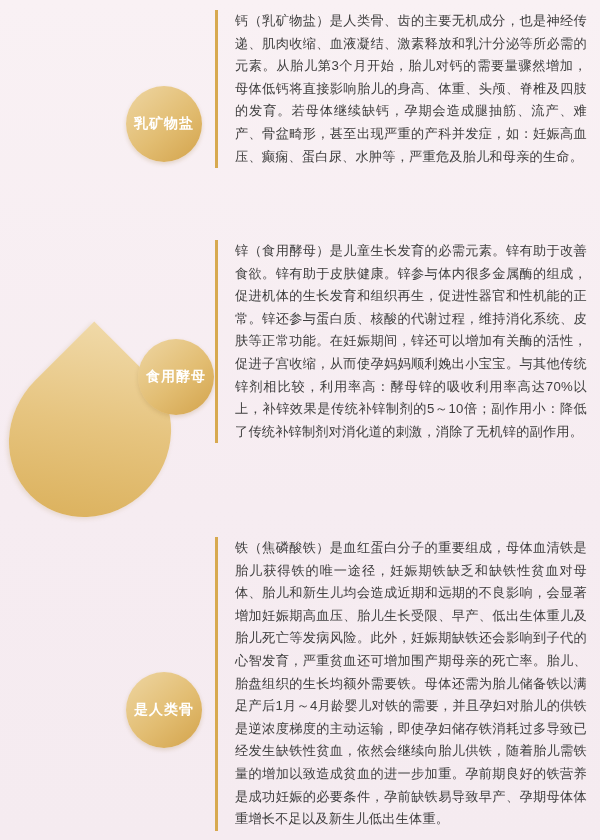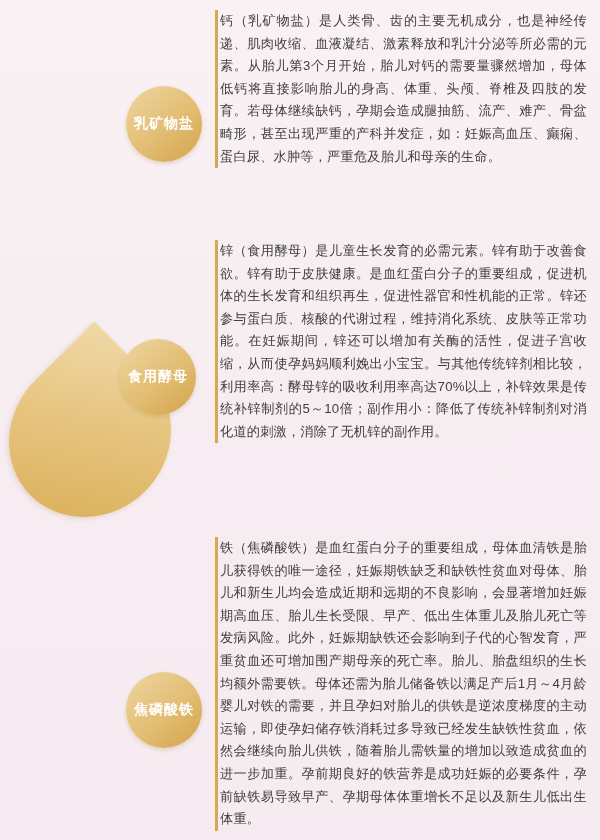--- a/index.html
+++ b/index.html
@@ -73,21 +73,21 @@
     text-align: center;
     line-height: 1.25;
     box-shadow: 0 2px 4px rgba(150,110,40,0.22);
   }
   .badge-1 {
     left: 126px; top: 86px;
     width: 76px; height: 76px;
     background: linear-gradient(140deg, #eed6a3 0%, #e2bd72 55%, #d3a34b 100%);
   }
   .badge-2 {
-    left: 120px; top: 339px;
+    left: 138px; top: 339px;
     width: 76px; height: 76px;
     background: linear-gradient(140deg, #eed6a3 0%, #e2bd72 55%, #d3a34b 100%);
   }
   .badge-3 {
     left: 126px; top: 672px;
     width: 76px; height: 76px;
     background: linear-gradient(140deg, #eed6a3 0%, #e2bd72 55%, #d3a34b 100%);
   }
 
   
@@ -95,21 +95,21 @@
     position: absolute;
     left: 215px;
     top: 0;
     width: 385px;
     height: 840px;
   }
   .block {
     position: absolute;
     left: 0;
     width: 372px;
-    padding-left: 2px;
+    padding-left: 17px;
     border-left: 3px solid #d7a94f;
   }
   .block p {
     margin: 0;
     font-size: 13.2px;
     line-height: 22.6px;
     color: #3e3e3e;
     text-align: justify;
     text-justify: inter-ideograph;
     letter-spacing: 0.2px;
@@ -122,32 +122,32 @@
 <body>
 
 <div class="page">
 
   <div class="left-col">
 
     <div class="drop"></div>
 
     <div class="badge badge-1">乳矿物盐</div>
     <div class="badge badge-2">食用酵母</div>
-    <div class="badge badge-3">焦磷酸铁</div>
+    <div class="badge badge-3">是人类骨</div>
 
   </div>
 
   <div class="right-col">
 
     <div class="block block-1">
       <p>钙（乳矿物盐）是人类骨、齿的主要无机成分，也是神经传递、肌肉收缩、血液凝结、激素释放和乳汁分泌等所必需的元素。从胎儿第3个月开始，胎儿对钙的需要量骤然增加，母体低钙将直接影响胎儿的身高、体重、头颅、脊椎及四肢的发育。若母体继续缺钙，孕期会造成腿抽筋、流产、难产、骨盆畸形，甚至出现严重的产科并发症，如：妊娠高血压、癫痫、蛋白尿、水肿等，严重危及胎儿和母亲的生命。</p>
     </div>
 
     <div class="block block-2">
-      <p>锌（食用酵母）是儿童生长发育的必需元素。锌有助于改善食欲。锌有助于皮肤健康。是血红蛋白分子的重要组成，促进机体的生长发育和组织再生，促进性器官和性机能的正常。锌还参与蛋白质、核酸的代谢过程，维持消化系统、皮肤等正常功能。在妊娠期间，锌还可以增加有关酶的活性，促进子宫收缩，从而使孕妈妈顺利娩出小宝宝。与其他传统锌剂相比较，利用率高：酵母锌的吸收利用率高达70%以上，补锌效果是传统补锌制剂的5～10倍；副作用小：降低了传统补锌制剂对消化道的刺激，消除了无机锌的副作用。</p>
+      <p>锌（食用酵母）是儿童生长发育的必需元素。锌有助于改善食欲。锌有助于皮肤健康。锌参与体内很多金属酶的组成，促进机体的生长发育和组织再生，促进性器官和性机能的正常。锌还参与蛋白质、核酸的代谢过程，维持消化系统、皮肤等正常功能。在妊娠期间，锌还可以增加有关酶的活性，促进子宫收缩，从而使孕妈妈顺利娩出小宝宝。与其他传统锌剂相比较，利用率高：酵母锌的吸收利用率高达70%以上，补锌效果是传统补锌制剂的5～10倍；副作用小：降低了传统补锌制剂对消化道的刺激，消除了无机锌的副作用。</p>
     </div>
 
     <div class="block block-3">
       <p>铁（焦磷酸铁）是血红蛋白分子的重要组成，母体血清铁是胎儿获得铁的唯一途径，妊娠期铁缺乏和缺铁性贫血对母体、胎儿和新生儿均会造成近期和远期的不良影响，会显著增加妊娠期高血压、胎儿生长受限、早产、低出生体重儿及胎儿死亡等发病风险。此外，妊娠期缺铁还会影响到子代的心智发育，严重贫血还可增加围产期母亲的死亡率。胎儿、胎盘组织的生长均额外需要铁。母体还需为胎儿储备铁以满足产后1月～4月龄婴儿对铁的需要，并且孕妇对胎儿的供铁是逆浓度梯度的主动运输，即使孕妇储存铁消耗过多导致已经发生缺铁性贫血，依然会继续向胎儿供铁，随着胎儿需铁量的增加以致造成贫血的进一步加重。孕前期良好的铁营养是成功妊娠的必要条件，孕前缺铁易导致早产、孕期母体体重增长不足以及新生儿低出生体重。</p>
     </div>
 
   </div>
 
 </div>
 

